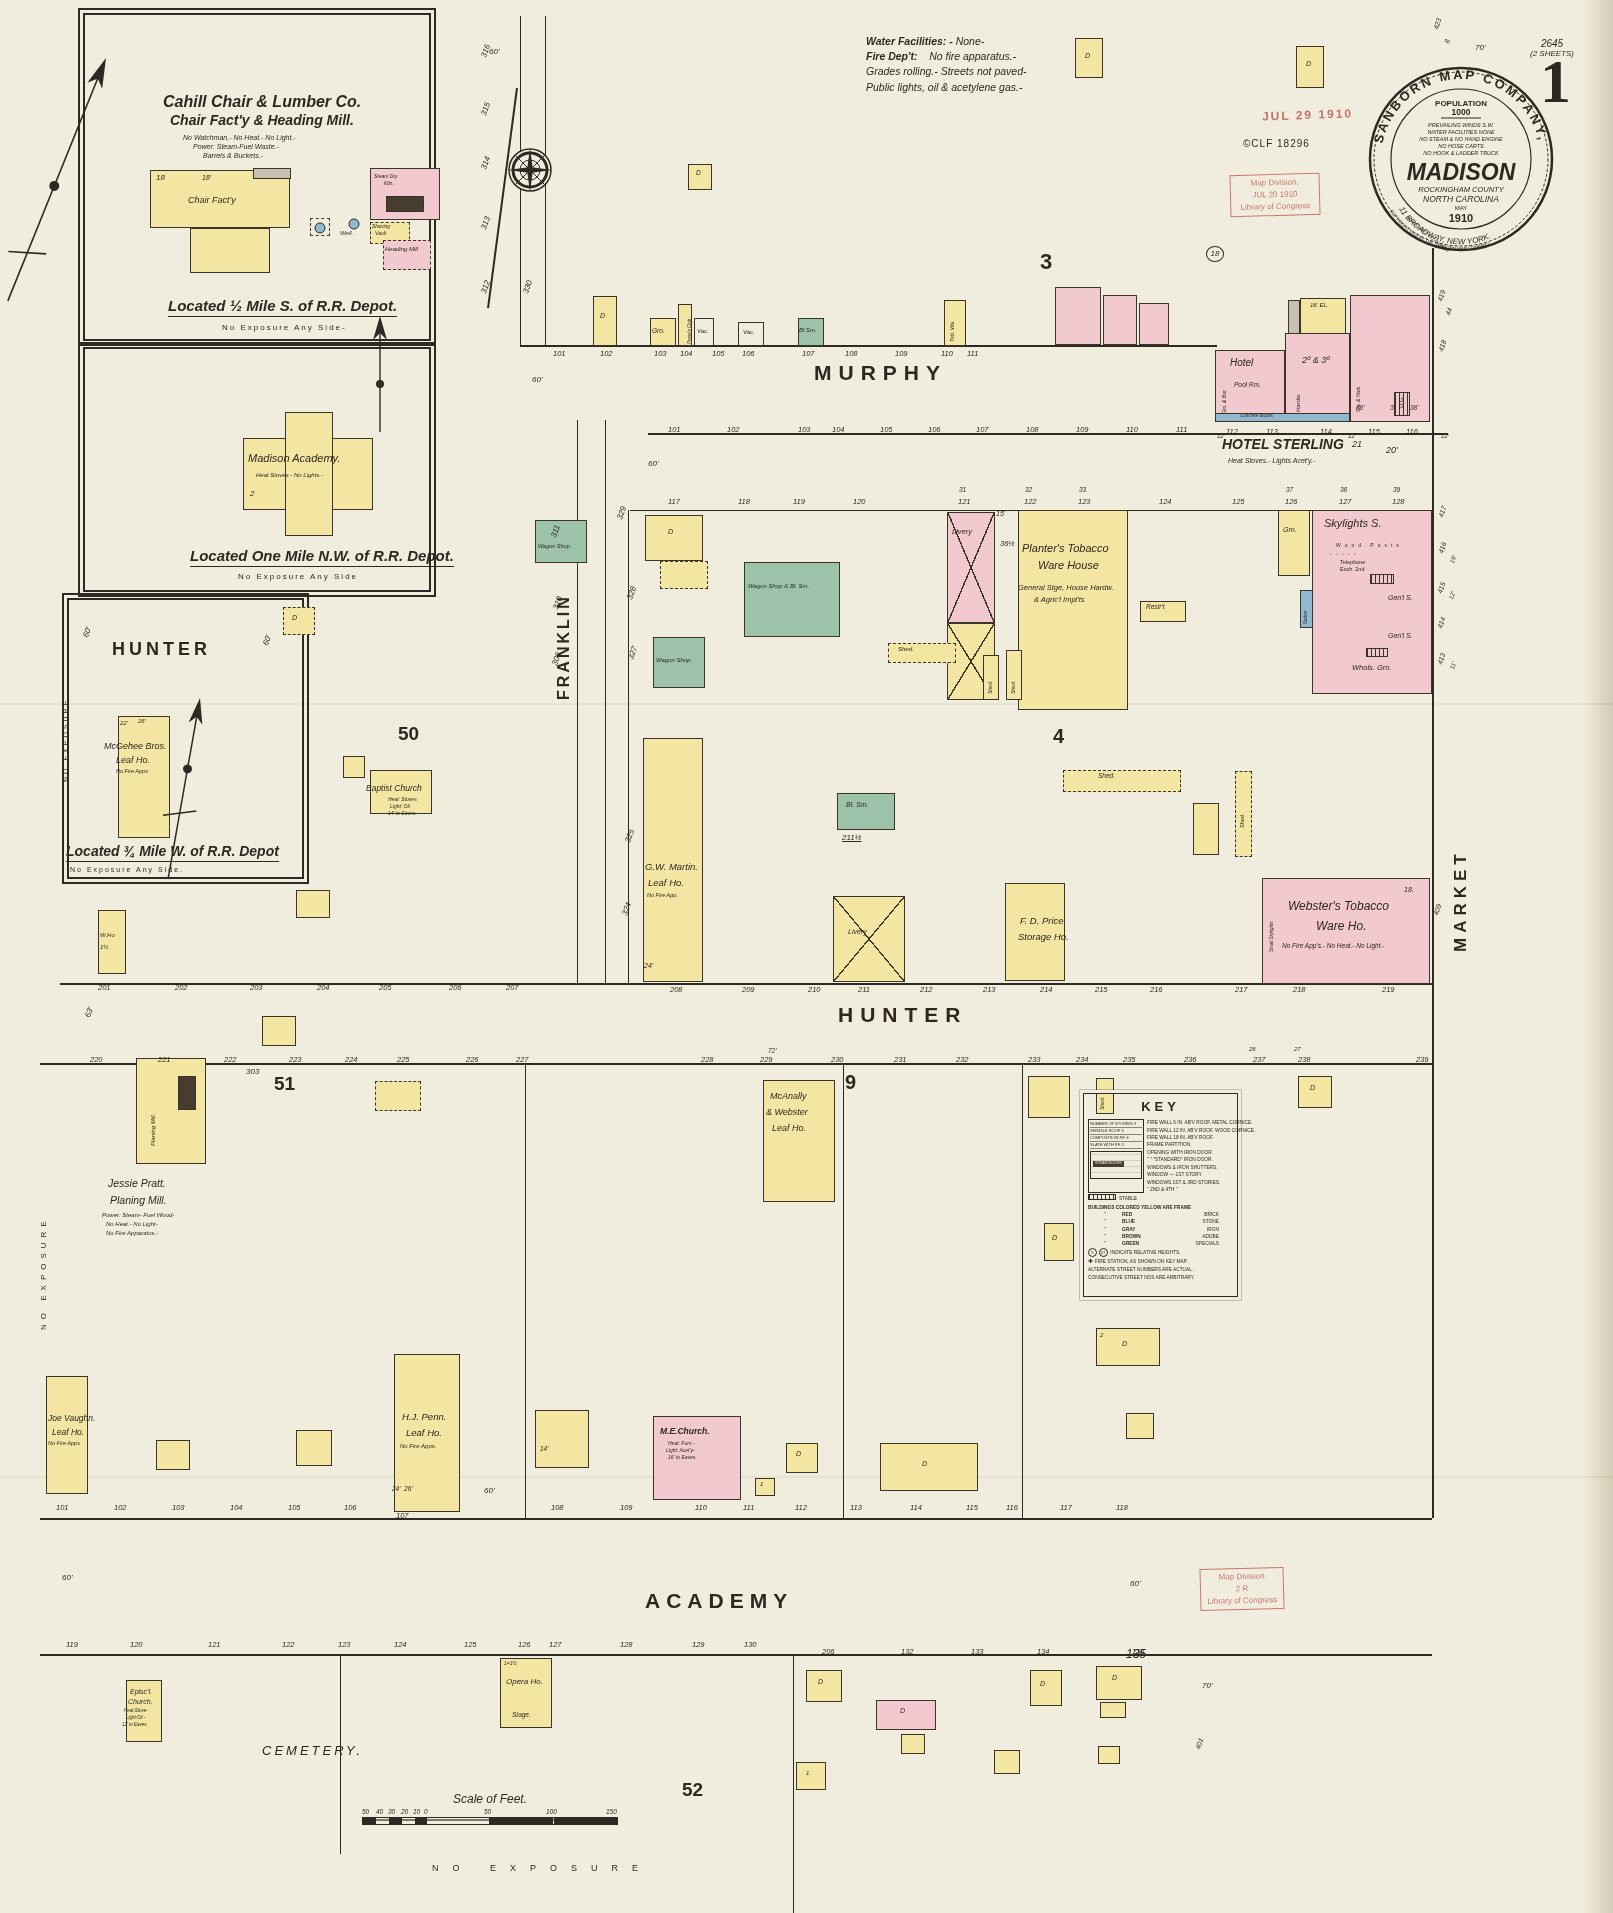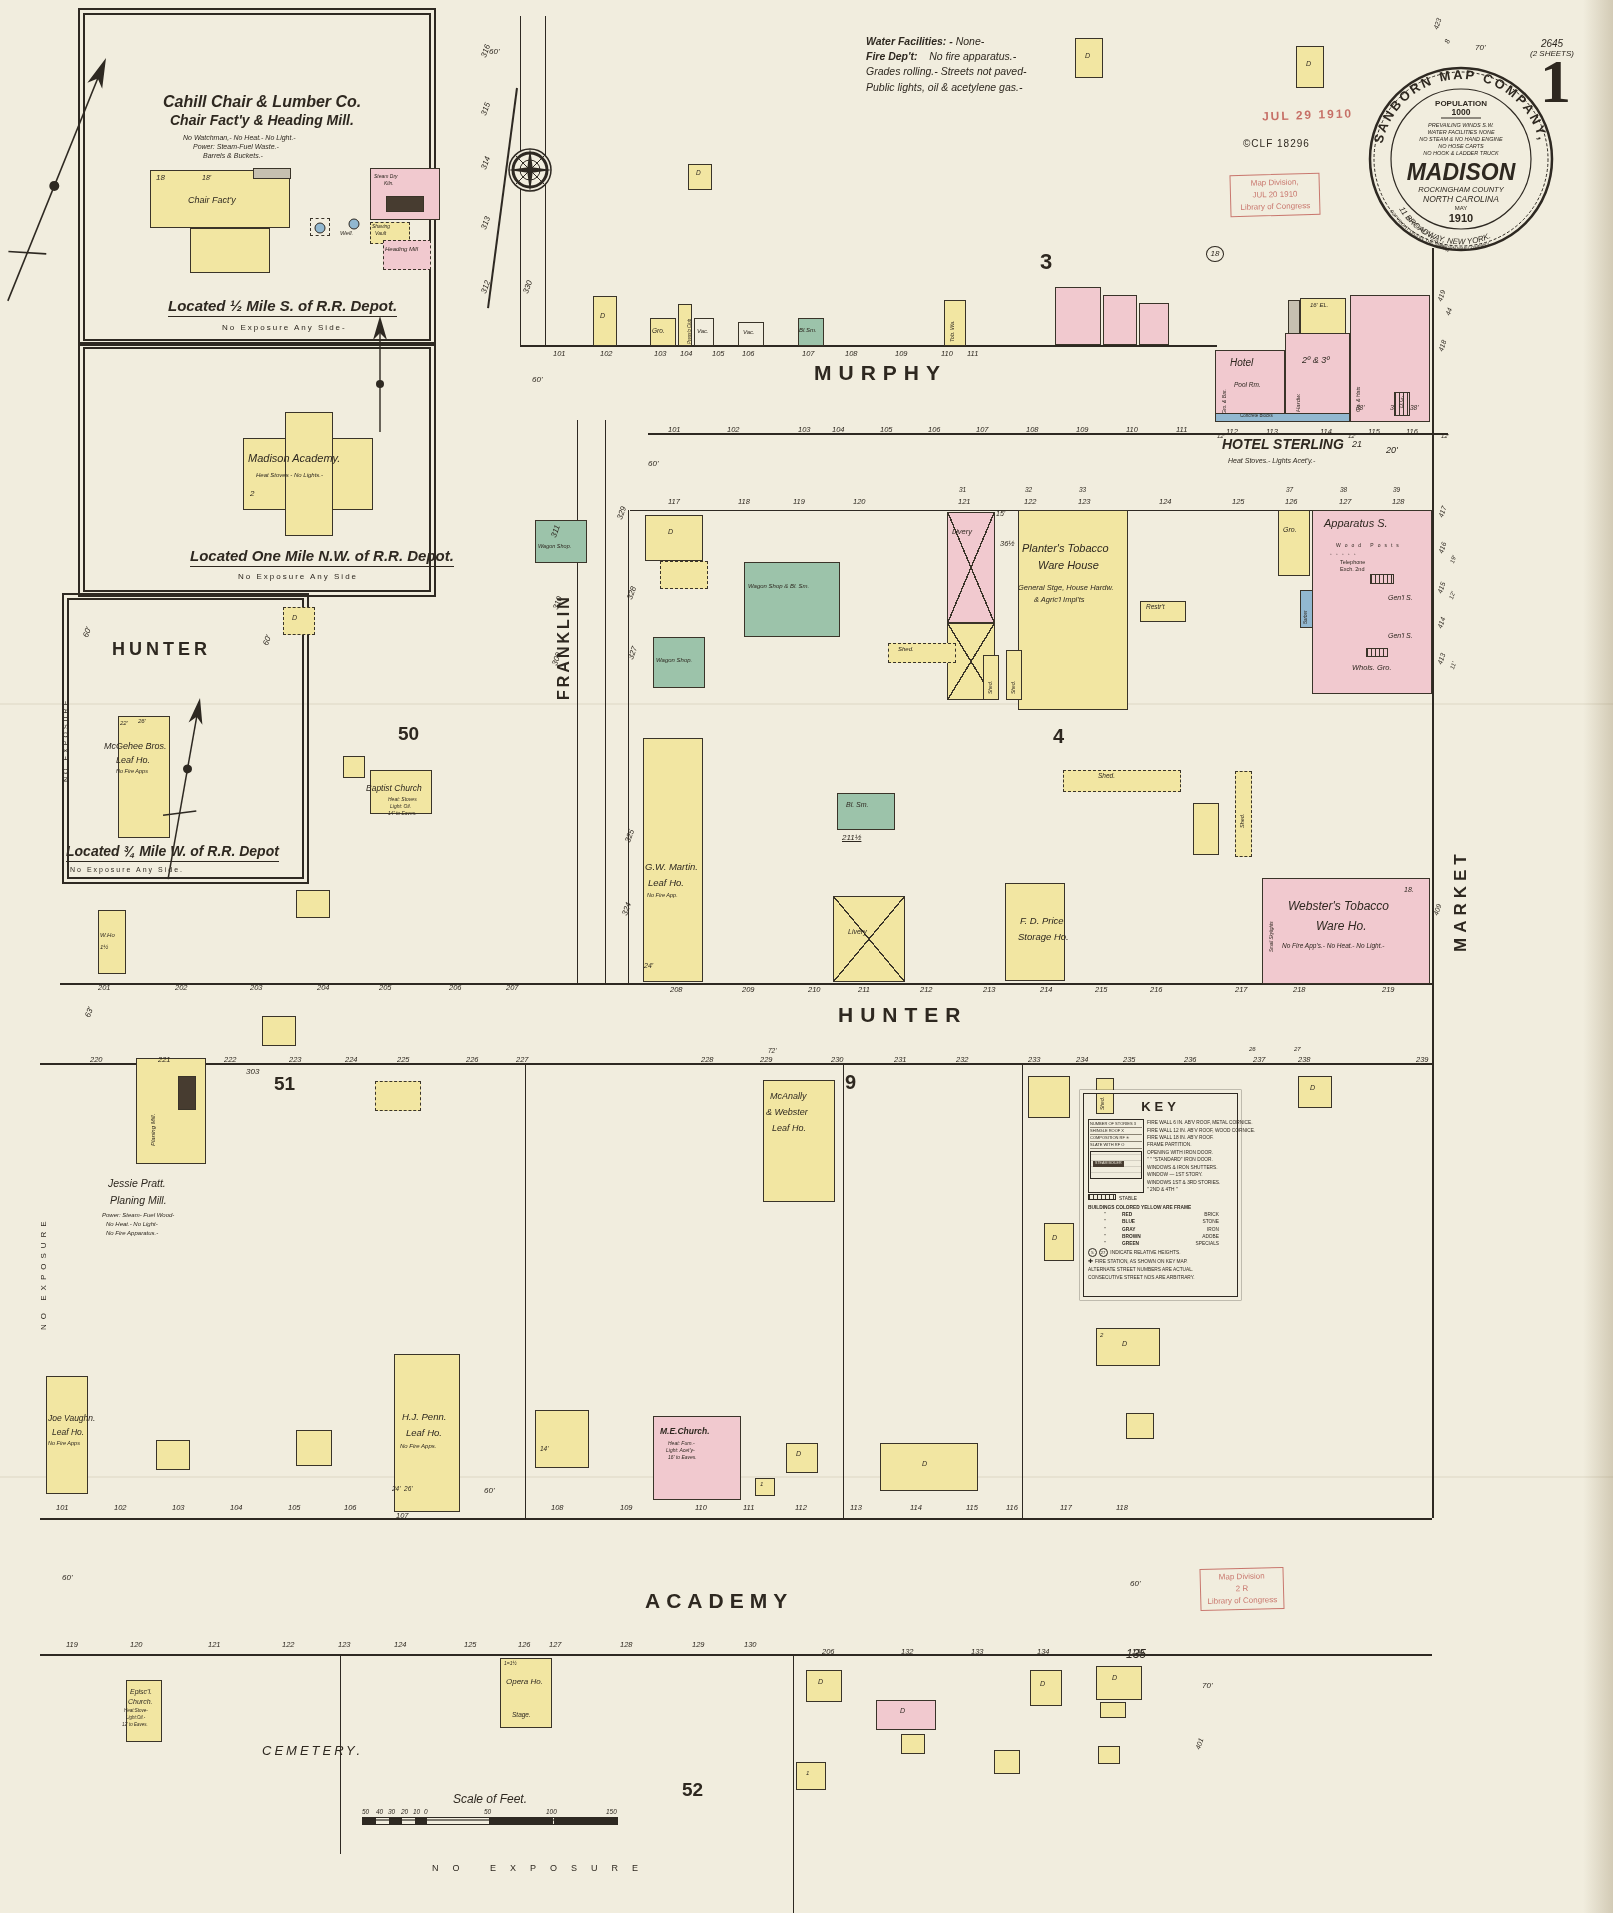--- a/index.html
+++ b/index.html
@@ -407,21 +407,21 @@
       <div class="t b up" style="left: 1053px; top: 726px; font-size: 20px;">4</div>
       <div class="t" style="left: 1000px; top: 540px; font-size: 7.5px;">36½</div>
       <div class="t" style="left: 1098px; top: 773px; font-size: 6.5px;">Shed.</div>
       <div class="t" style="left: 1240px; top: 828px; font-size: 5.5px; transform: rotate(-90deg); transform-origin: 0px 0px;">Shed.</div>
       <div class="t" style="left: 898px; top: 646px; font-size: 6px;">Shed.</div>
       <div class="t" style="left: 988px; top: 694px; font-size: 5px; transform: rotate(-90deg); transform-origin: 0px 0px;">Shed.</div>
       <div class="t" style="left: 1011px; top: 694px; font-size: 5px; transform: rotate(-90deg); transform-origin: 0px 0px;">Shed.</div>
       <div class="t" style="left: 1146px; top: 604px; font-size: 6.5px;">Restr't</div>
       <div class="t" style="left: 1283px; top: 526px; font-size: 7px;">Gro.</div>
       <div class="t" style="left: 1304px; top: 624px; font-size: 4.5px; transform: rotate(-90deg); transform-origin: 0px 0px;">Barber</div>
-      <div class="t" style="left: 1324px; top: 518px; font-size: 11px;">Apparatus S.</div>
+      <div class="t" style="left: 1324px; top: 518px; font-size: 11px;">Skylights S.</div>
       <div class="t up" style="left: 1336px; top: 543px; font-size: 5px; letter-spacing: 4px;">Wood Posts</div>
       <div class="t up" style="left: 1330px; top: 552px; font-size: 5px;">◦   ◦   ◦   ◦   ◦</div>
       <div class="t up" style="left: 1340px; top: 560px; font-size: 5.5px;">Telephone</div>
       <div class="t up" style="left: 1340px; top: 567px; font-size: 5.5px;">Exch. 2nd</div>
       <div class="t" style="left: 1388px; top: 594px; font-size: 7px;">Gen'l S.</div>
       <div class="t" style="left: 1388px; top: 632px; font-size: 7px;">Gen'l S.</div>
       <div class="t" style="left: 1352px; top: 664px; font-size: 7.5px;">Whols. Gro.</div>
       <div class="t" style="left: 1437px; top: 516px; font-size: 7px; transform: rotate(-70deg); transform-origin: 0px 0px;">417</div>
       <div class="t" style="left: 1437px; top: 552px; font-size: 7px; transform: rotate(-70deg); transform-origin: 0px 0px;">416</div>
       <div class="t" style="left: 1436px; top: 592px; font-size: 7px; transform: rotate(-70deg); transform-origin: 0px 0px;">415</div>

